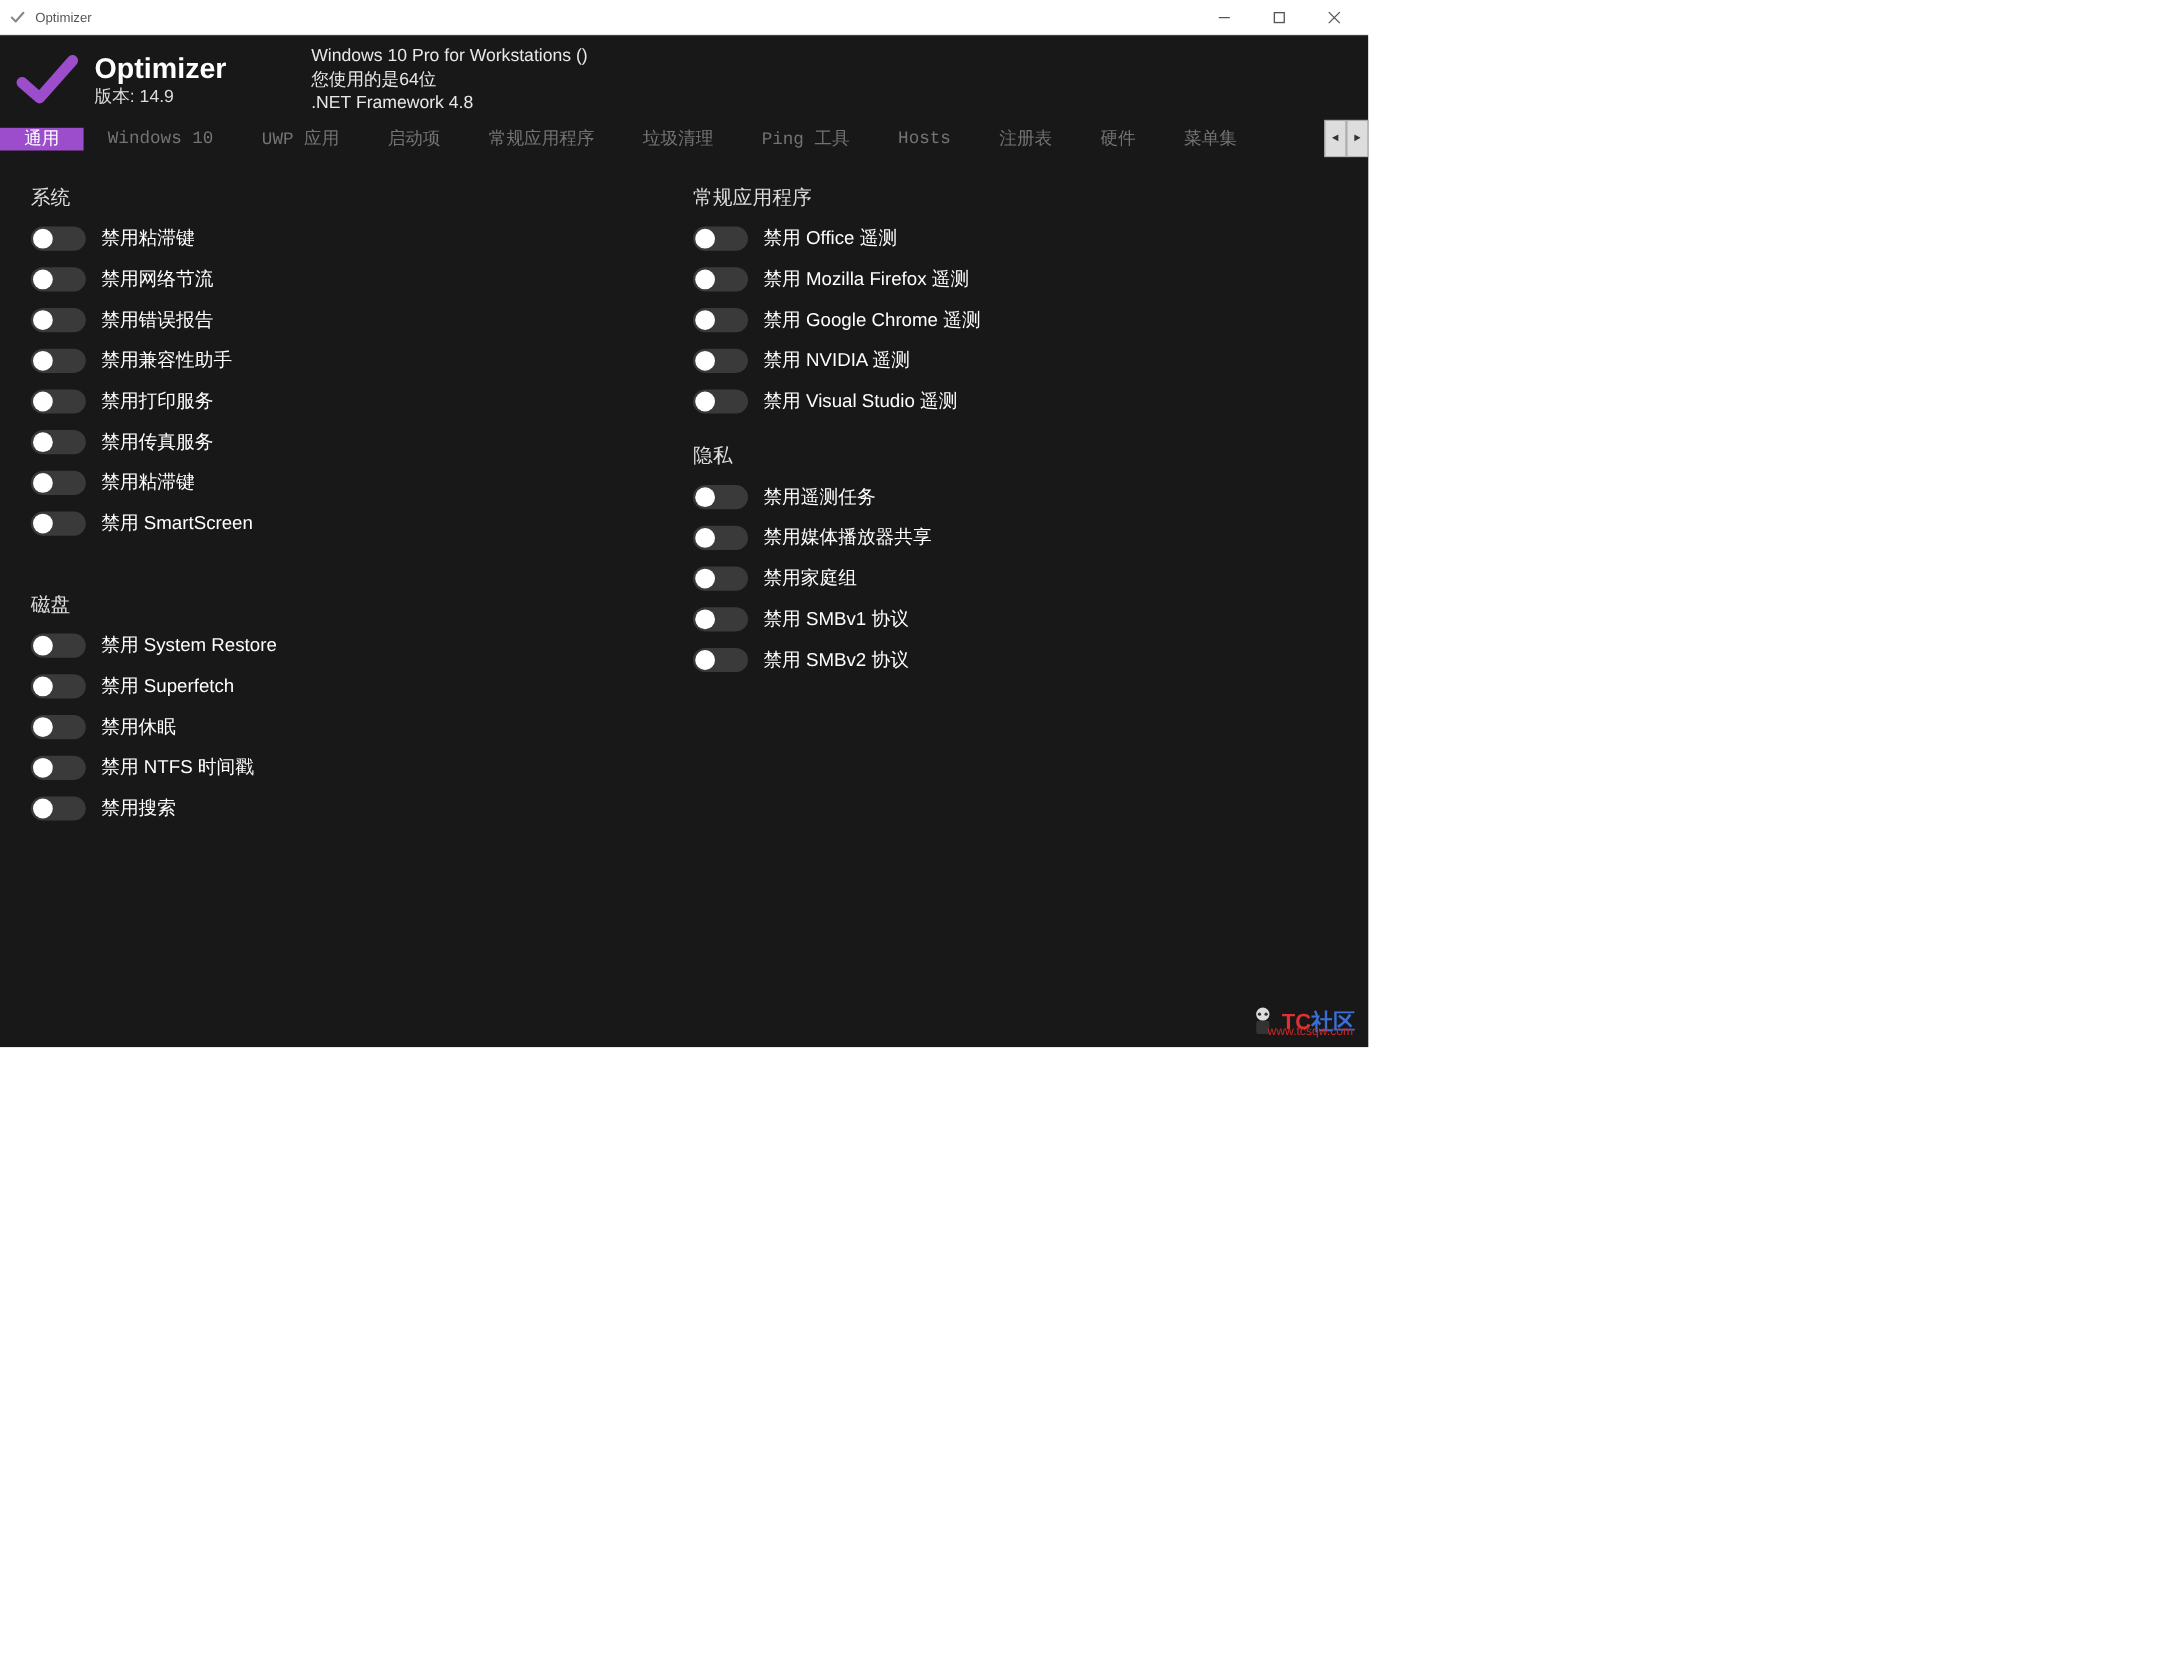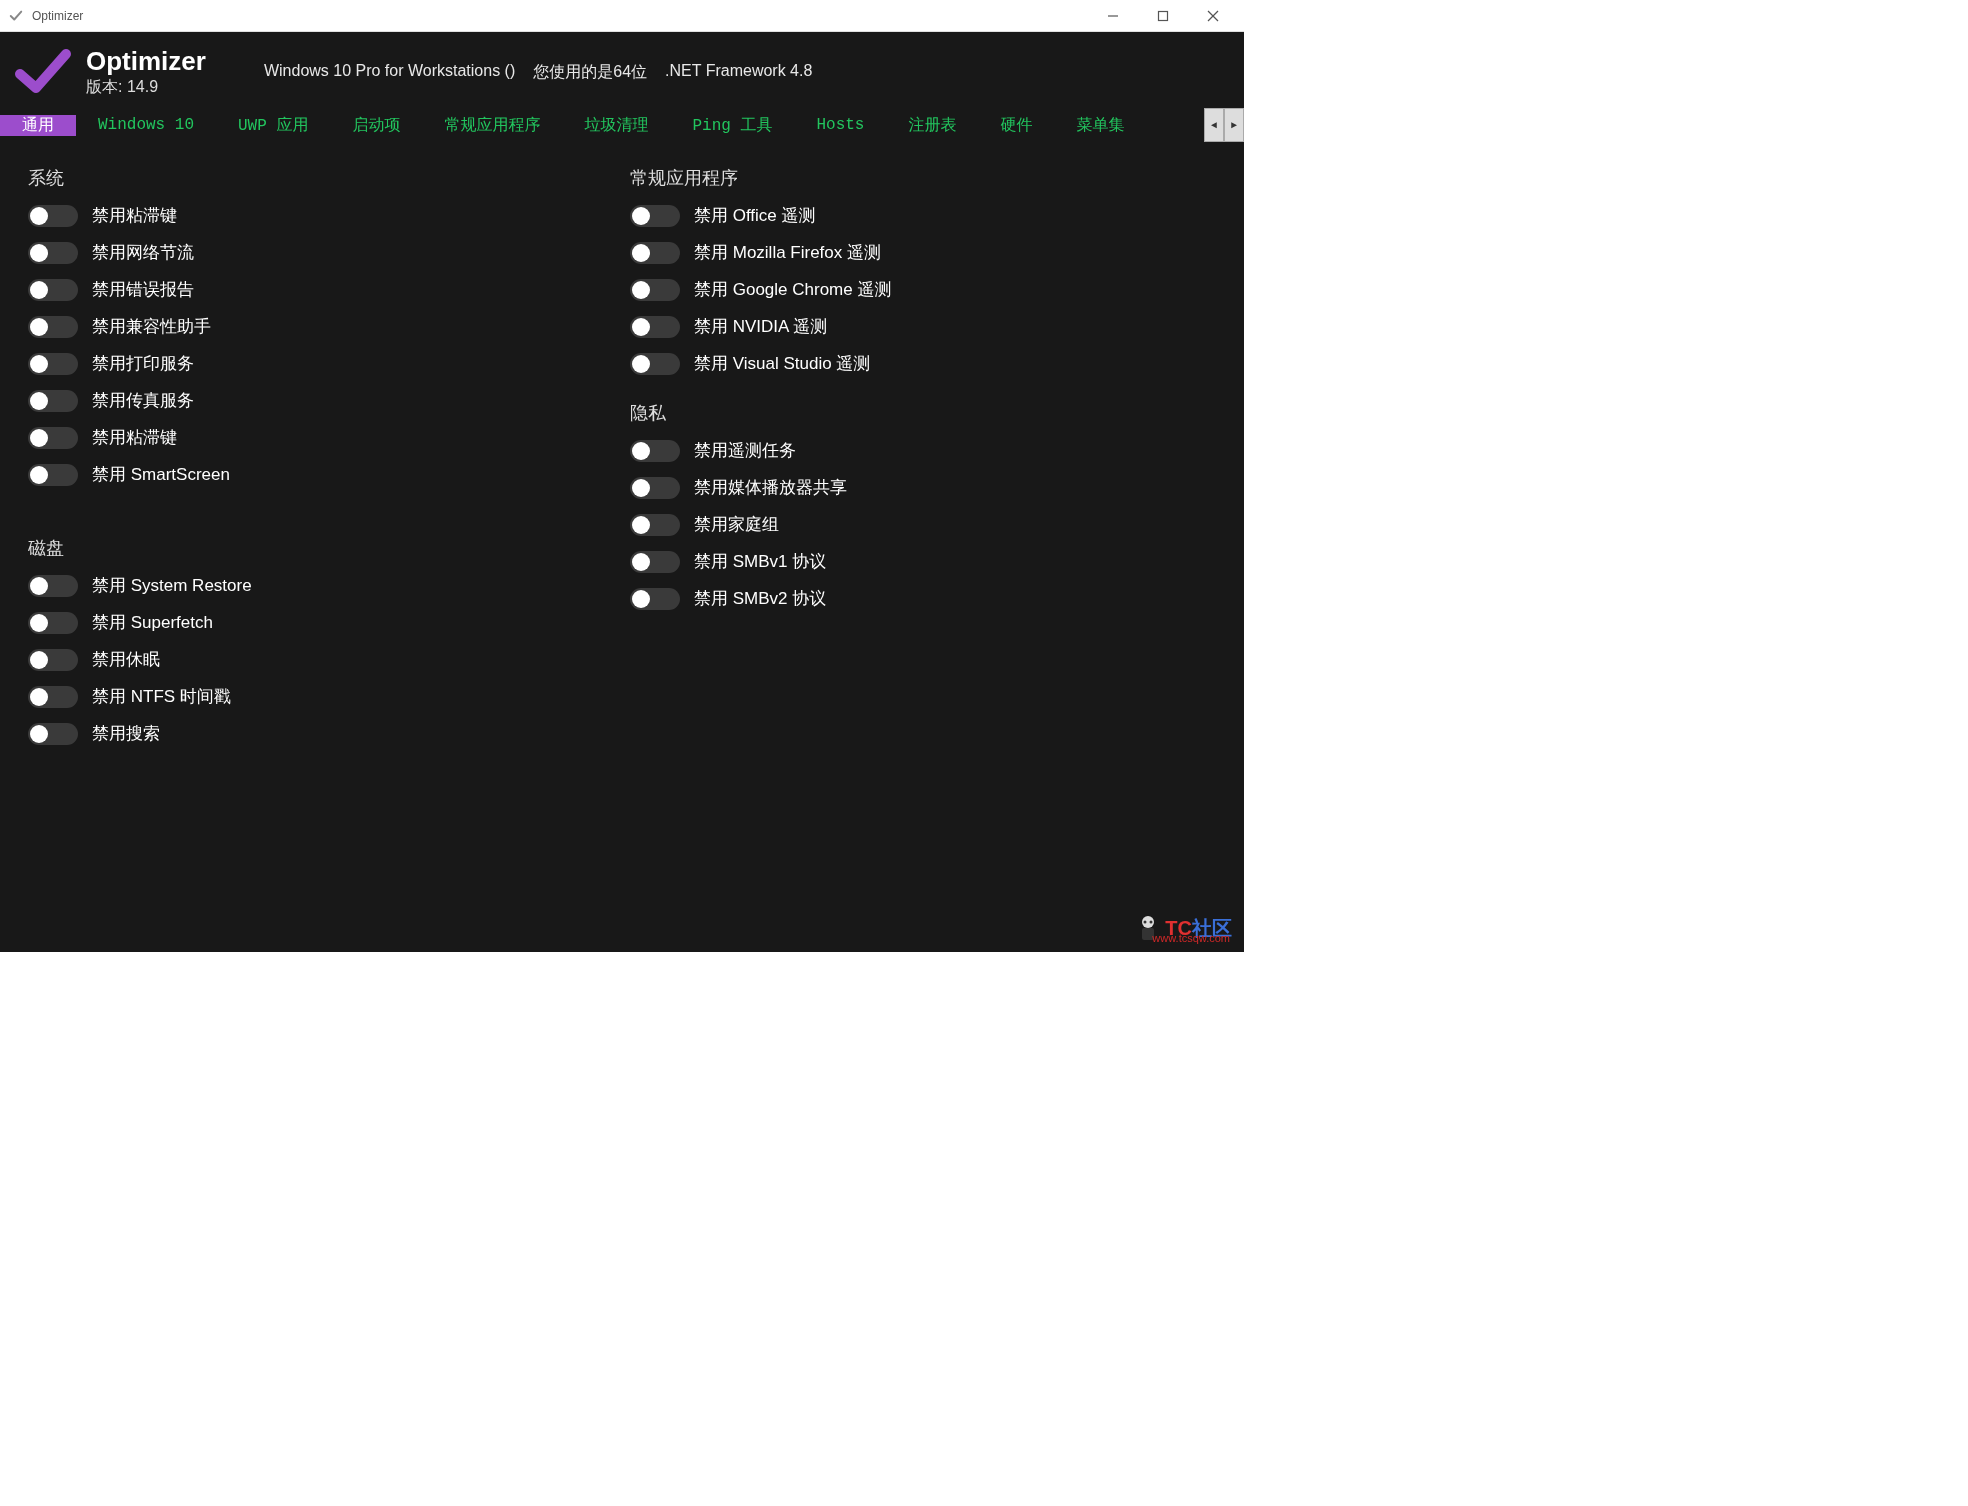--- a/index.html
+++ b/index.html
@@ -40,36 +40,36 @@
   padding: 10px 12px 6px 12px;
   gap: 14px;
 }
 .logo-check {
   width: 60px; height: 60px;
   display: flex; align-items: center; justify-content: center;
 }
 .header-text { display: flex; flex-direction: column; }
 .app-name { font-size: 26px; font-weight: 600; color: #fff; }
 .version { font-size: 16px; color: #ddd; }
-.sys-info { margin-left: 44px; display: flex; flex-direction: row; gap: 18px; }
+.sys-info { margin-left: 63px; display: flex; flex-direction: column; gap: 2px; }
 .sys-line { font-size: 16px; color: #e8e8e8; }
 
 .tabbar {
   display: flex;
   align-items: center;
   background: #181818;
   height: 34px;
   font-family: Liberation Mono, monospace;
 }
 .tab {
   padding: 0 22px;
   display: flex;
   align-items: center;
   font-size: 16px;
-  color: #22c55e;
+  color: #737373;
   cursor: pointer;
   white-space: nowrap;
   font-weight: 500;
 }
 .tab.active { background: #9c4dcc; color: #fff; }
 .tab-arrows { display: flex; }
 .tab-arrow {
   width: 20px; height: 34px;
   background: #ddd;
   border: 1px solid #aaa;

